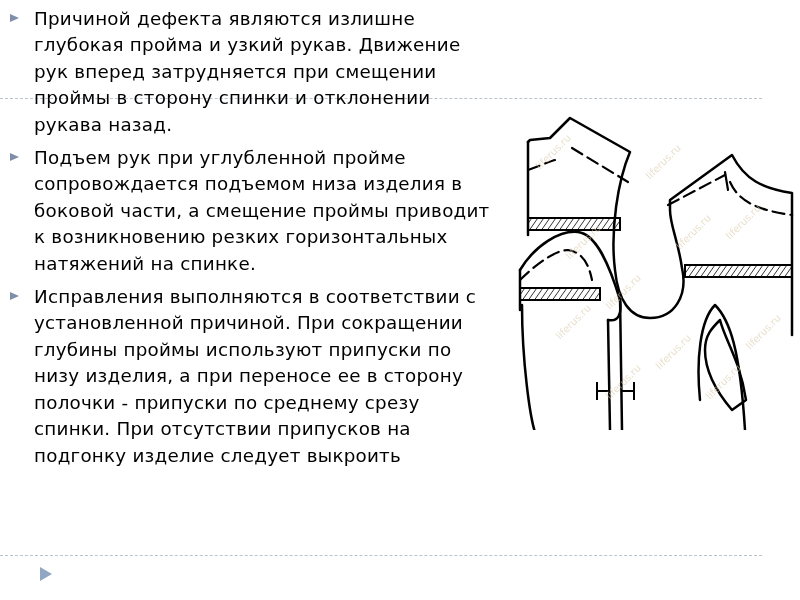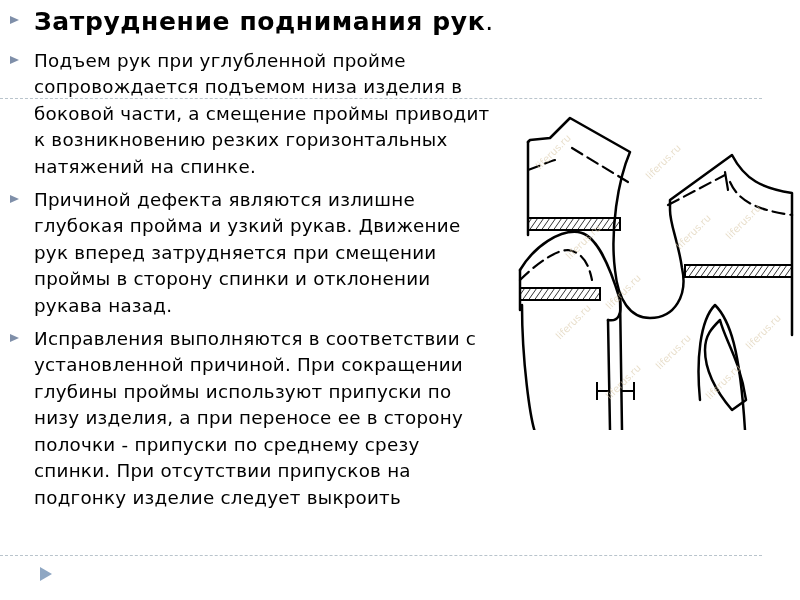--- a/index.html
+++ b/index.html
@@ -17,31 +17,27 @@
     .nav-arrow { position:absolute; left:40px; top:567px; width:0; height:0; border-top:7px solid transparent; border-bottom:7px solid transparent; border-left:12px solid #8fa7c3; }
     .figure { position:absolute; left:500px; top:100px; width:300px; height:330px; }
   </style>
 </head>
 <body>
 
 <div class="dash-top"></div>
 <div class="dash-bot"></div>
 
 <div class="content">
-  <div class="bullet title">
+  <div class="bullet para">
     <span class="arrow"></span>
-    <span>Затруднение поднимания рук</span><span class="dot">.</span>
+    <span>Причиной дефекта являются излишне глубокая пройма и узкий рукав. Движение рук вперед затрудняется при смещении проймы в сторону спинки и отклонении рукава назад.</span>
   </div>
   <div class="bullet para">
     <span class="arrow"></span>
     <span>Подъем рук при углубленной пройме сопровождается подъемом низа изделия в боковой части, а смещение проймы приводит к возникновению резких горизонтальных натяжений на спинке.</span>
-  </div>
-  <div class="bullet para">
-    <span class="arrow"></span>
-    <span>Причиной дефекта являются излишне глубокая пройма и узкий рукав. Движение рук вперед затрудняется при смещении проймы в сторону спинки и отклонении рукава назад.</span>
   </div>
   <div class="bullet para">
     <span class="arrow"></span>
     <span>Исправления выполняются в соответствии с установленной причиной. При сокращении глубины проймы используют припуски по низу изделия, а при переносе ее в сторону полочки - припуски по среднему срезу спинки. При отсутствии припусков на подгонку изделие следует выкроить</span>
   </div>
 </div>
 
 <div class="nav-arrow"></div>
 
 <svg class="figure" viewBox="0 0 300 330" xmlns="http://www.w3.org/2000/svg">

